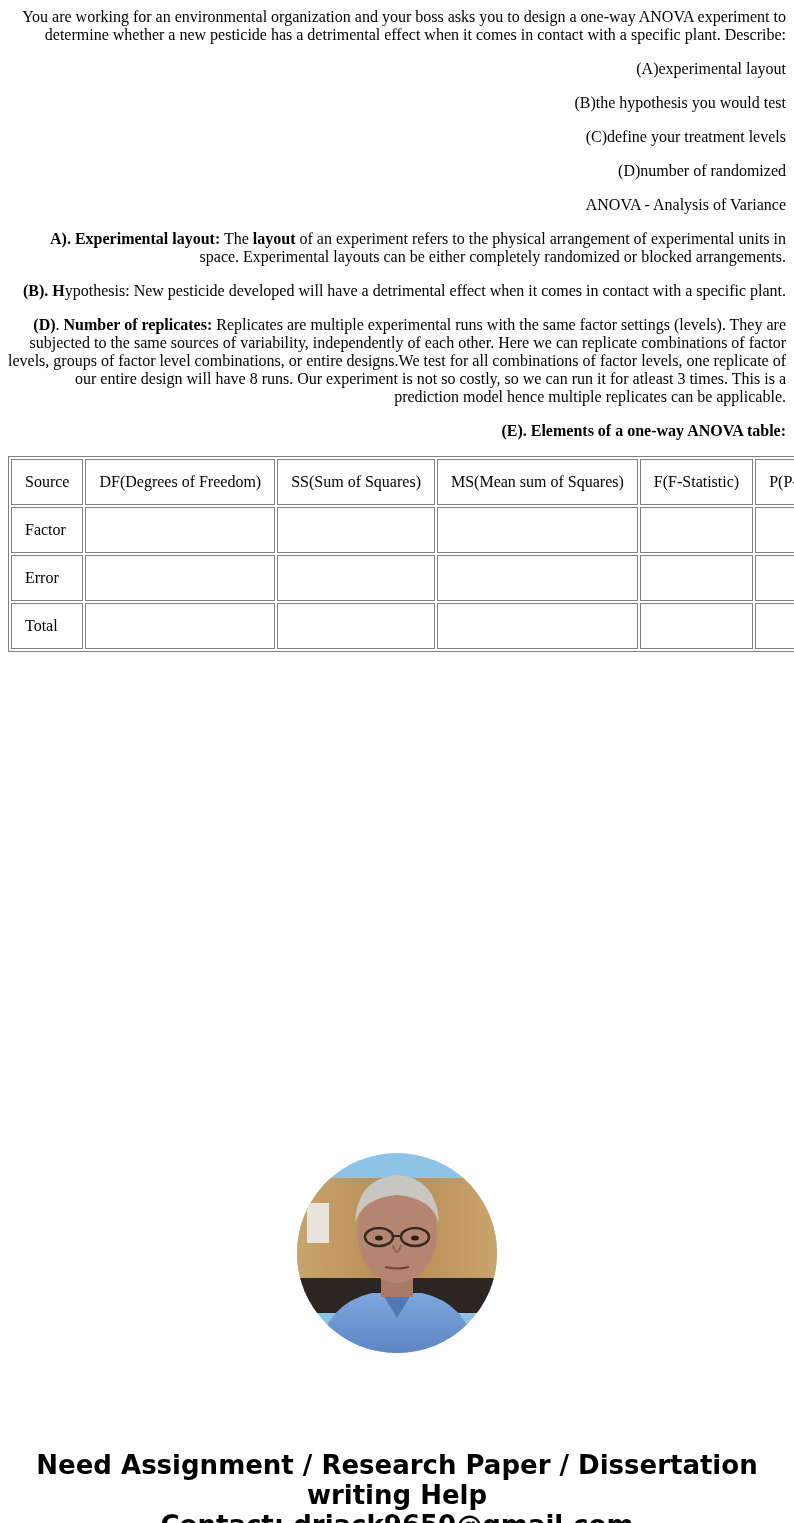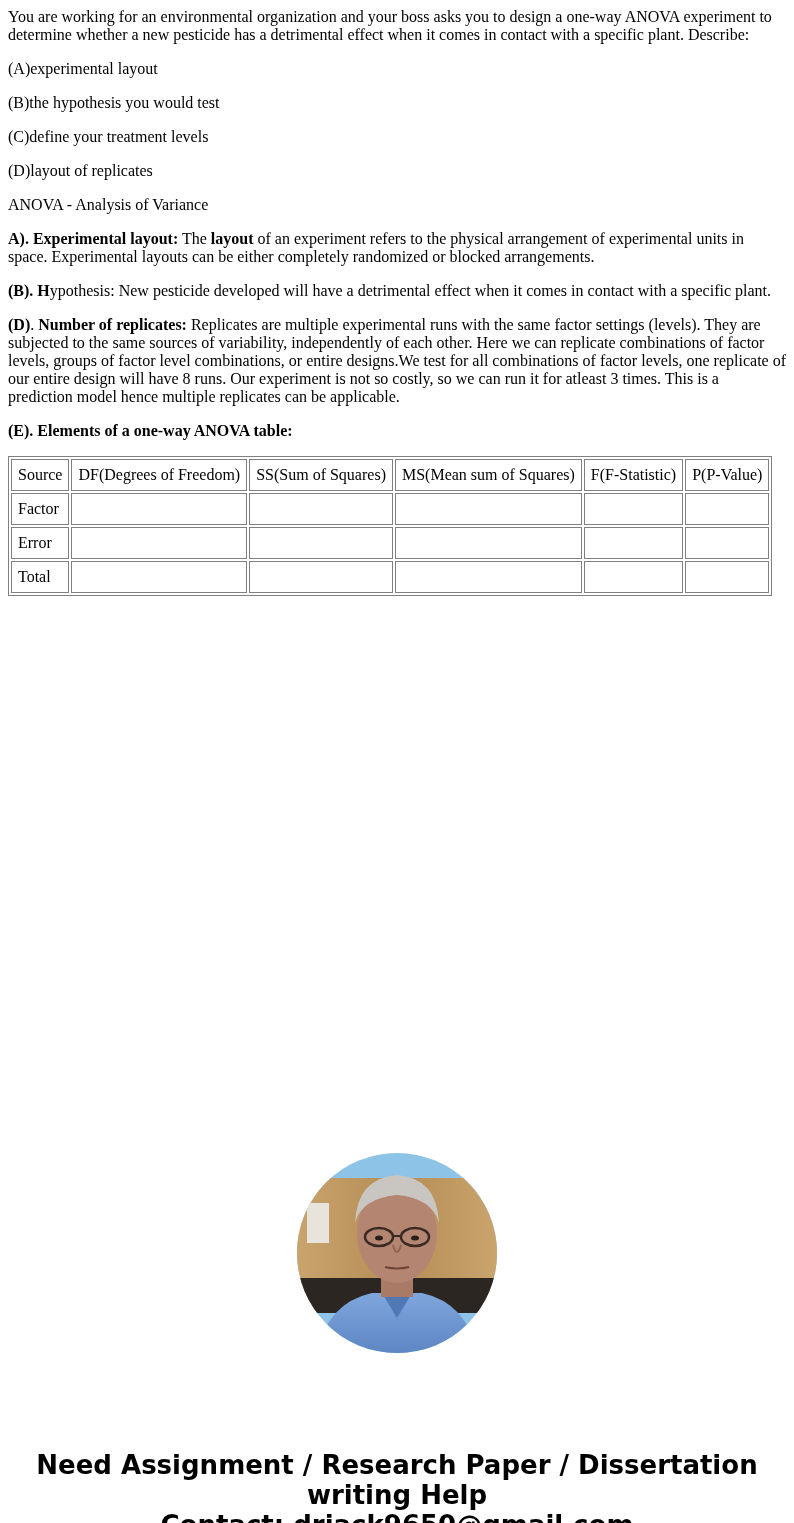--- a/index.html
+++ b/index.html
@@ -7,32 +7,32 @@
       width: 794px;
       height: 1523px;
       position: relative;
       overflow: hidden;
       font-family: "Liberation Serif", "DejaVu Serif", serif;
       font-size: 16px;
       line-height: 18px;
       color: #000000;
     }
     .content { padding: 8px 8px 0 8px; }
-    p { margin: 0 0 16px 0; }
+    p { margin: 0 0 16px 0; text-align: right; }
     h3 { font-size: 18.7px; font-weight: bold; margin: 20px 0 18px 0; line-height: 22px; }
     b { font-weight: bold; }
     table.anova {
       border: 1px solid #808080;
       border-collapse: separate;
       border-spacing: 2px;
       margin-top: 0;
     }
     table.anova td {
       border: 1px solid #808080;
-      padding: 6px;
+      padding: 13px;
       height: 18px;
       line-height: 18px;
       white-space: nowrap;
     }
     .avatar {
       position: absolute;
       left: 297px;
       top: 1153px;
       width: 200px;
       height: 200px;
@@ -54,21 +54,21 @@
     .banner div { margin: 0; }
   </style>
 </head>
 <body>
 
 <div class="content">
   <p>You are working for an environmental organization and your boss asks you to design a one-way ANOVA experiment to determine whether a new pesticide has a detrimental effect when it comes in contact with a specific plant. Describe:</p>
   <p>(A)experimental layout</p>
   <p>(B)the hypothesis you would test</p>
   <p>(C)define your treatment levels</p>
-  <p>(D)layout of replicates</p>
+  <p>(D)number of randomized</p>
 
 
   <p>ANOVA - Analysis of Variance</p>
 
   <p>
     <b>A). Experimental layout:</b><span> The </span><b>layout</b><span> of an experiment refers to the physical arrangement of experimental units in space. Experimental layouts can be either completely randomized or blocked arrangements.</span>
   </p>
 
   <p>
     <b>(B). H</b><span>ypothesis: New pesticide developed will have a detrimental effect when it comes in contact with a specific plant.</span>

